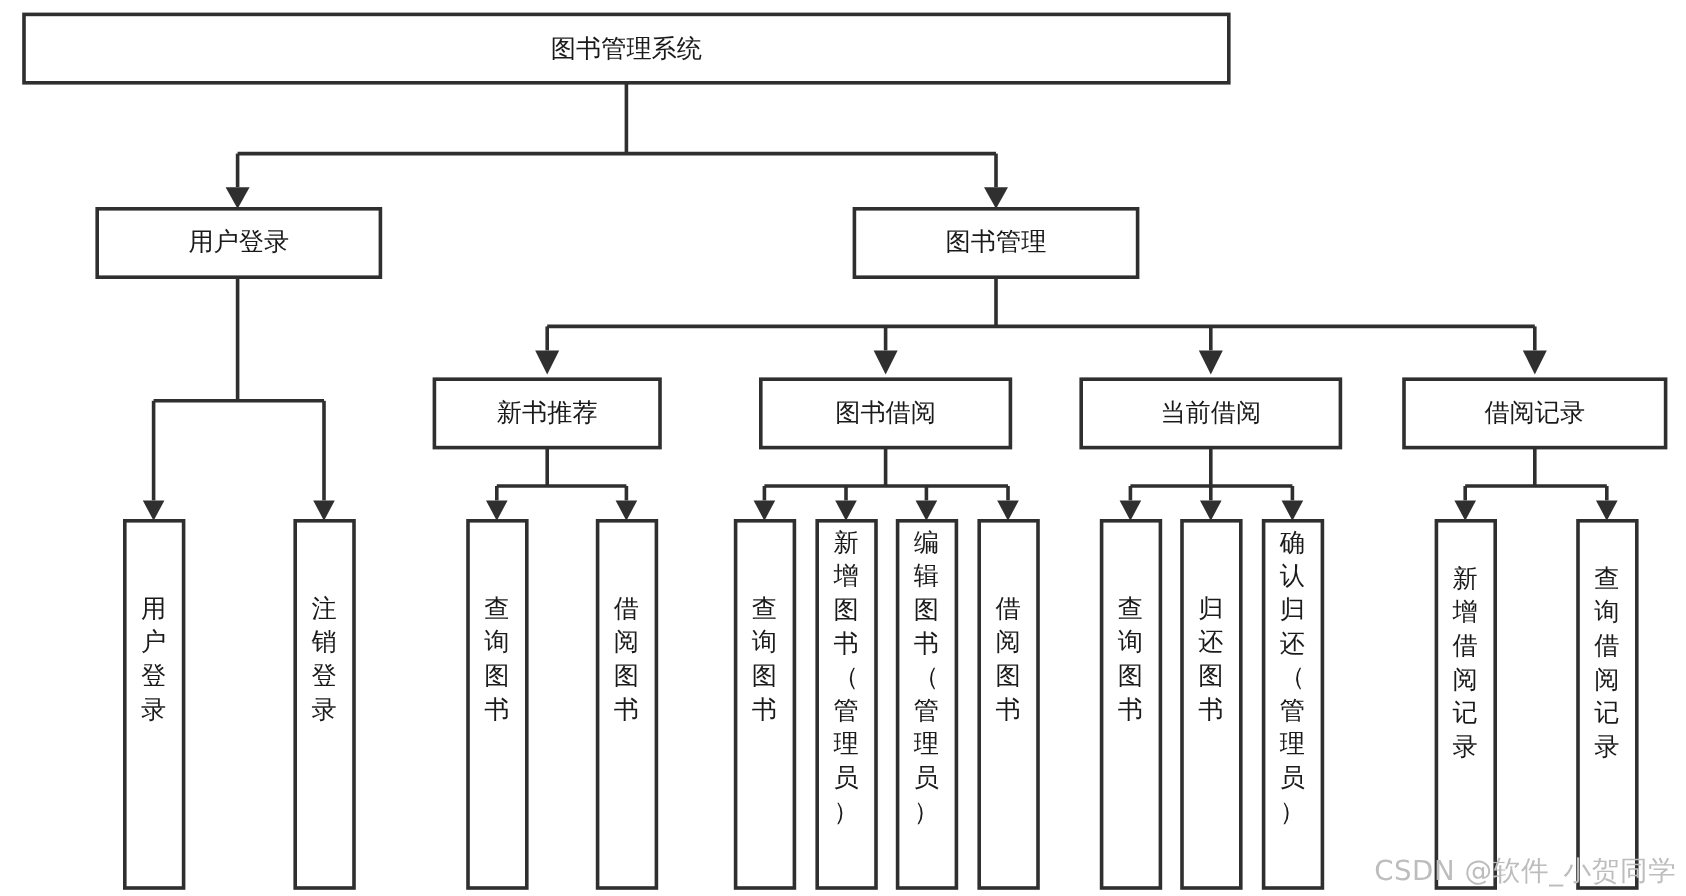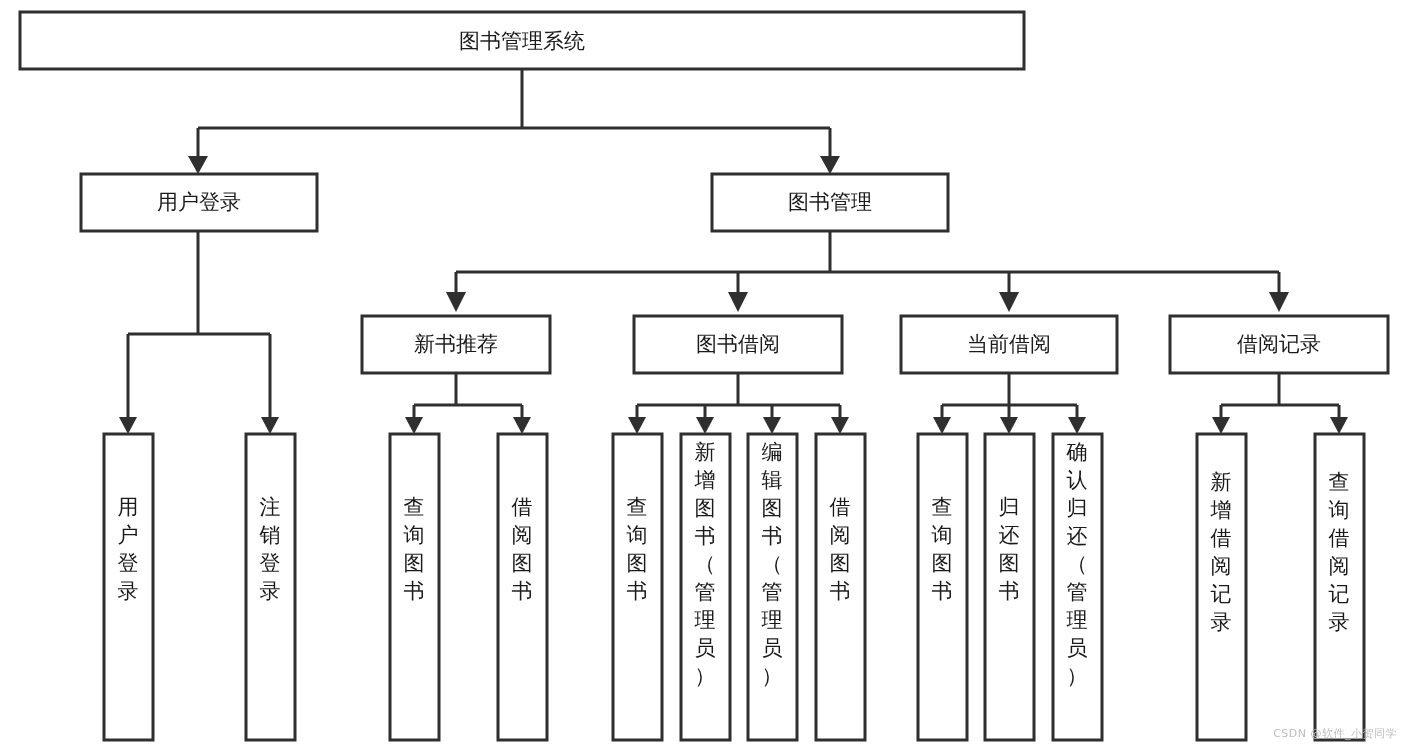--- a/index.html
+++ b/index.html
@@ -53,21 +53,21 @@
     font-family: "DejaVu Sans", "Liberation Sans", sans-serif;
     fill: #1a1a1a;
     font-size: 21px;
     text-anchor: middle;
   }
   .watermark {
     position: absolute;
     right: 8px;
     bottom: 6px;
     font-family: "DejaVu Sans", "Liberation Sans", sans-serif;
-    font-size: 11px;
+    font-size: 23px;
     color: #bdbdbd;
     letter-spacing: 0.5px;
     white-space: nowrap;
     user-select: none;
   }
 </style>
 </head>
 <body>
 
 <div id="diagram-root">

